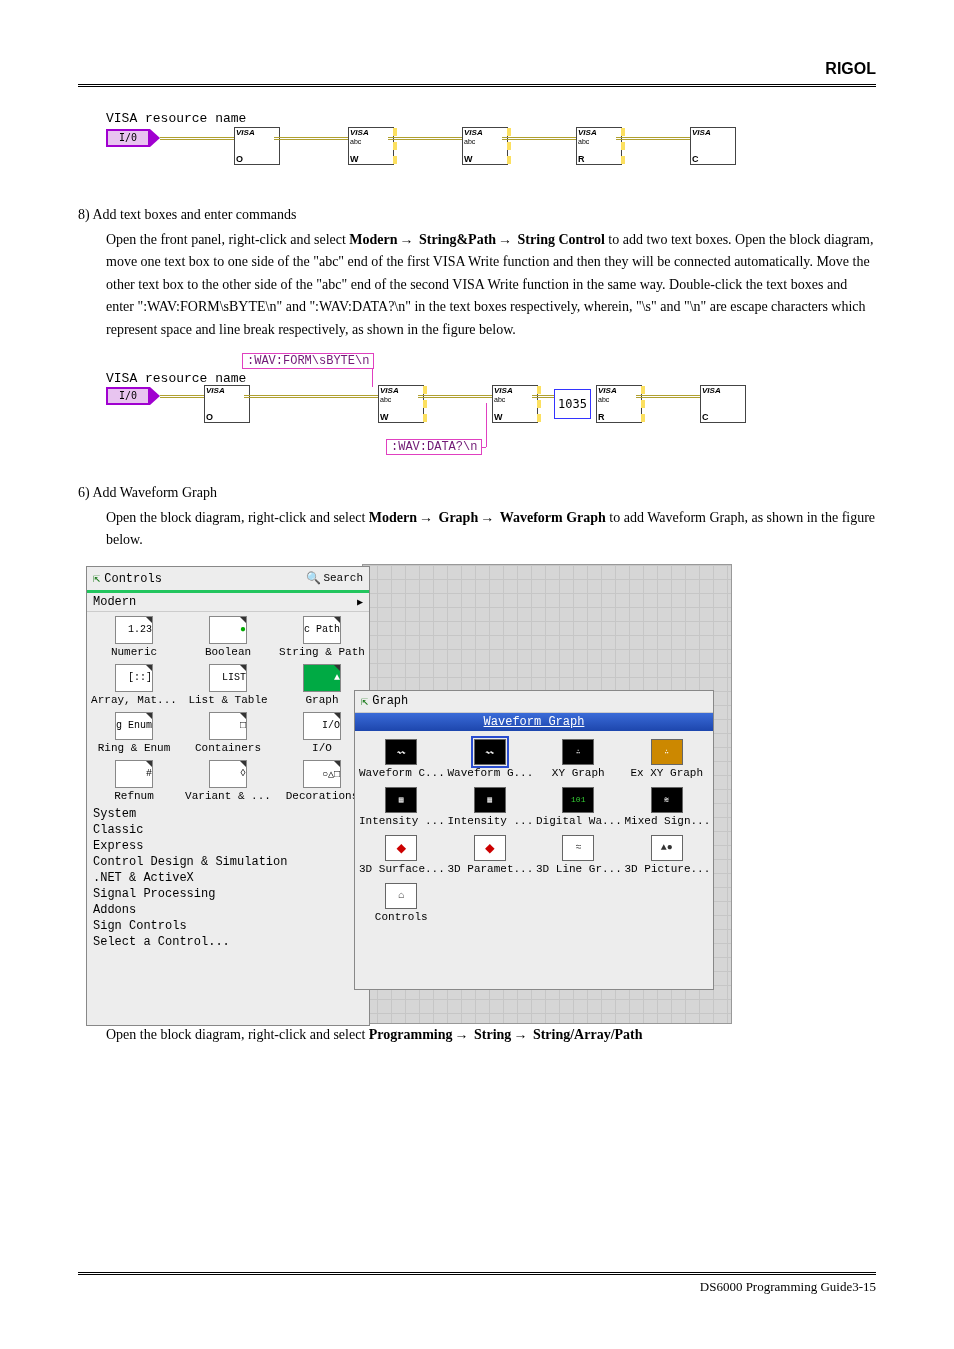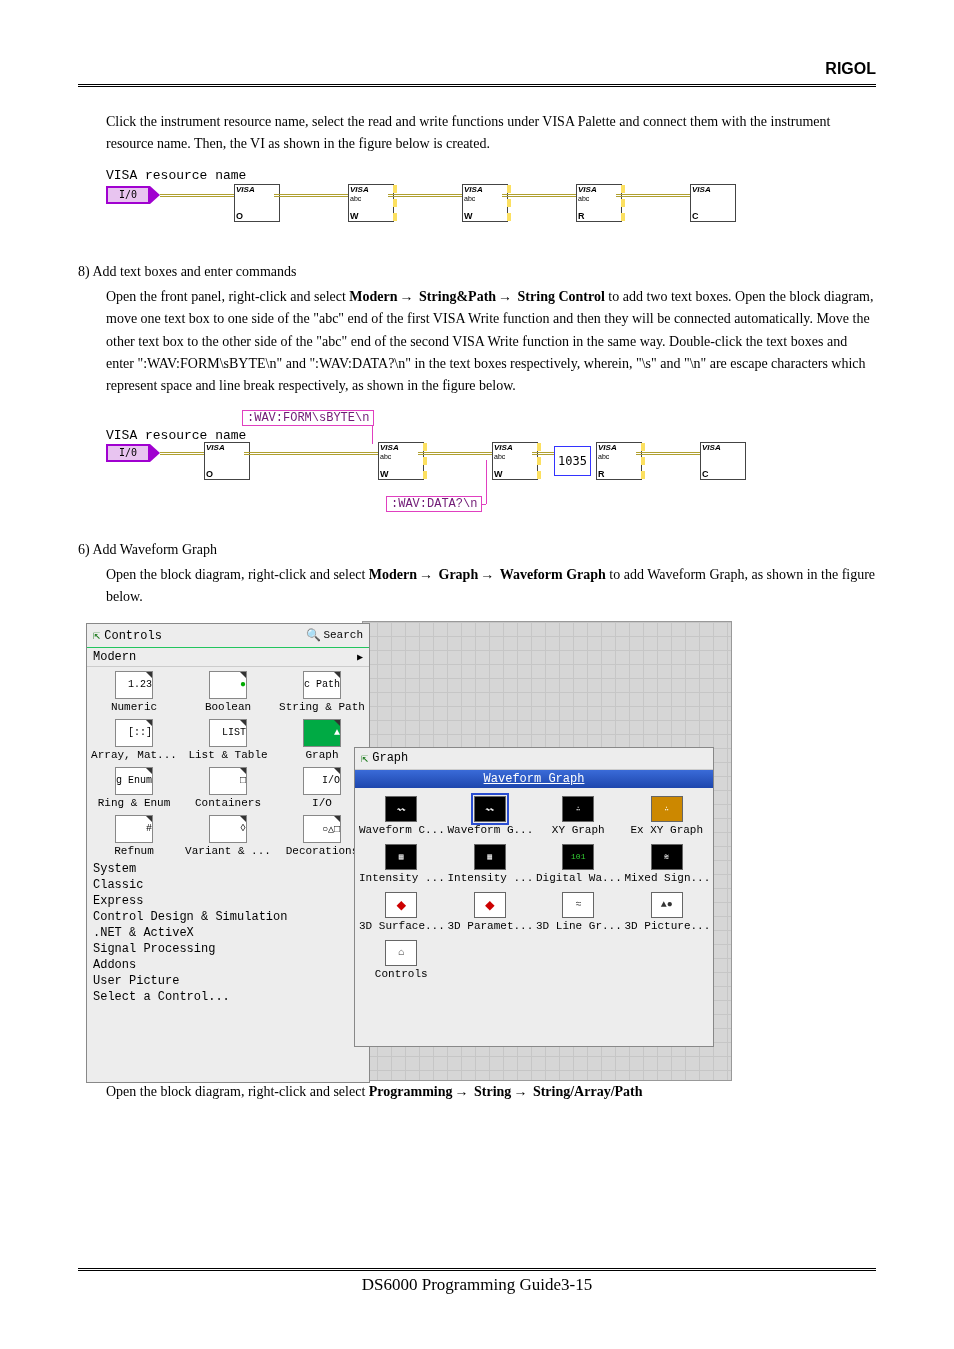--- a/index.html
+++ b/index.html
@@ -24,21 +24,21 @@
 .thickwire { position:absolute; border-top: 3px double #b0a030; height:3px;}
 .pink-box { position:absolute; border:1px solid #e040c0; background:white; font-family:"Courier New",monospace; font-size:12px; padding: 0 4px; color:#701a75;}
 .pink-wire { position:absolute; border-top:1px solid #e040c0;}
 .pink-wirev { position:absolute; border-left:1px solid #e040c0;}
 .blue-box { position:absolute; border:1px solid #3333ff; background:white; font-family:monospace; font-size:12px; padding: 7px 3px; color:#000;}
 .arrow-inline { display:inline-block; width:18px; text-align:center; font-weight:bold;}
 
 .shot-area { position: relative; width: 646px; height:460px; margin-left: 8px; margin-top: 10px; }
 .gridbg { position:absolute; top:0; right:0; width:370px; height:460px; background-color:#d6d6d6; background-image: linear-gradient(#c6c6c6 1px, transparent 1px), linear-gradient(90deg, #c6c6c6 1px, transparent 1px); background-size: 14px 14px; border:1px solid #999;}
 .controls-pal { position:absolute; top:2px; left:0; width:284px; height:460px; background:#ededed; border:1px solid #888; font-family: "Courier New", monospace, sans-serif; font-size:12px; }
-.pal-title { display:flex; align-items:flex-end; justify-content:space-between; padding: 4px 6px; border-bottom:1px solid #22c55e;}
+.pal-title { display:flex; align-items:flex-end; justify-content:space-between; padding: 4px 6px; border-bottom:3px solid #22c55e;}
 .pin-icon { font-size:12px; color:#1a7a1a; margin-right:4px;}
 .search-btn { display:flex; align-items:center; font-size:11px;}
 .search-btn .mag { font-size:12px; margin-right:2px;}
 .pal-sub { padding: 2px 6px; border-bottom:1px solid #ccc; display:flex; justify-content:space-between; align-items:center;}
 .arrowr { font-size:10px;}
 .pal-grid { display:grid; grid-template-columns: repeat(3,1fr); }
 .pal-item { text-align:center; padding: 4px 2px 2px 2px; font-size:11px; white-space: nowrap; overflow:hidden;}
 .pal-item .ico { width:38px; height:28px; margin: 0 auto 2px auto; border:1px solid #888; background:#fff; display:flex; align-items:center; justify-content:flex-end; font-size:10px; position:relative; overflow:hidden;}
 .pal-item .ico .tri { position:absolute; top:0; right:0; width:0;height:0; border-left:6px solid transparent; border-top:6px solid #333;}
 .pal-list { padding: 2px 6px; font-size:12px; }
@@ -49,31 +49,30 @@
 .graph-selrow { width:100%; height:18px; background: linear-gradient(#3a6bd8,#1d46ad); color:white; text-align:center; line-height:18px; text-decoration: underline; font-size:12px;}
 .graph-grid { display:grid; grid-template-columns: repeat(4,1fr); padding:4px 2px;}
 .g-item { text-align:center; padding:4px 2px; font-size:11px; white-space:nowrap; overflow:hidden;}
 .g-item .gico { width:32px; height:26px; margin:0 auto 2px auto; border:1px solid #666; background:#000; display:flex; align-items:center; justify-content:center; font-size:8px; color:#fff;}
 .g-item.sel .gico { outline: 2px solid #2a4dd0; outline-offset: 1px; }
 .g-item .gico.red { background:#fff; color:#c00; font-size:16px;}
 .g-item .gico.white { background:#fff; color:#333; font-size:10px;}
 .footer { position: absolute; bottom: 54px; left: 78px; right: 78px; }
 .footer .line1 { border:none; border-top:1px solid #000;}
 .footer .line2 { border:none; border-top:1.5px solid #000; margin-top:1px;}
-.footer-row { display:flex; justify-content:center; font-size:17px; margin-top:4px;}
+.footer-row { display:flex; justify-content:flex-end; font-size:13px; margin-top:4px;}
 </style>
 </head>
 <body>
 
 <div class="page">
   <div class="header-right">RIGOL</div>
   <hr class="hr1">
   <hr class="hr2">
 
-  <div class="body-text" style="margin-left:28px;">Click the instrument resource name, select the read and write functions under VISA Palette and connect them with the instrument resource name. Then, the VI as shown in the figure below is created.</div>
 
   <div class="diagram" style="margin-left:28px; height:76px;">
     <div class="resname" style="top:0; left:0;">VISA resource name</div>
     <div class="io-node" style="top:18px; left:0;">I/0</div>
     <div class="io-arrow" style="top:18px; left:44px;"></div>
     <div class="thickwire" style="top:26px; left:54px; width:74px;"></div>
     <div class="visa-node" style="top:16px; left:128px;">
         <span class="vlabel">VISA</span>
         <span class="sub2">O</span>
       </div>
@@ -295,21 +294,21 @@
         <div class="row">
             <span>.NET &amp; ActiveX</span>
           </div>
         <div class="row">
             <span>Signal Processing</span>
           </div>
         <div class="row">
             <span>Addons</span>
           </div>
         <div class="row">
-            <span>User Picture</span>
+            <span>Sign Controls</span>
             <span class="arrowr">▶</span>
           </div>
         <div class="row">
             <span>Select a Control...</span>
           </div>
       </div>
     </div>
 
     <div class="graph-pal">
       <div class="graph-title">

